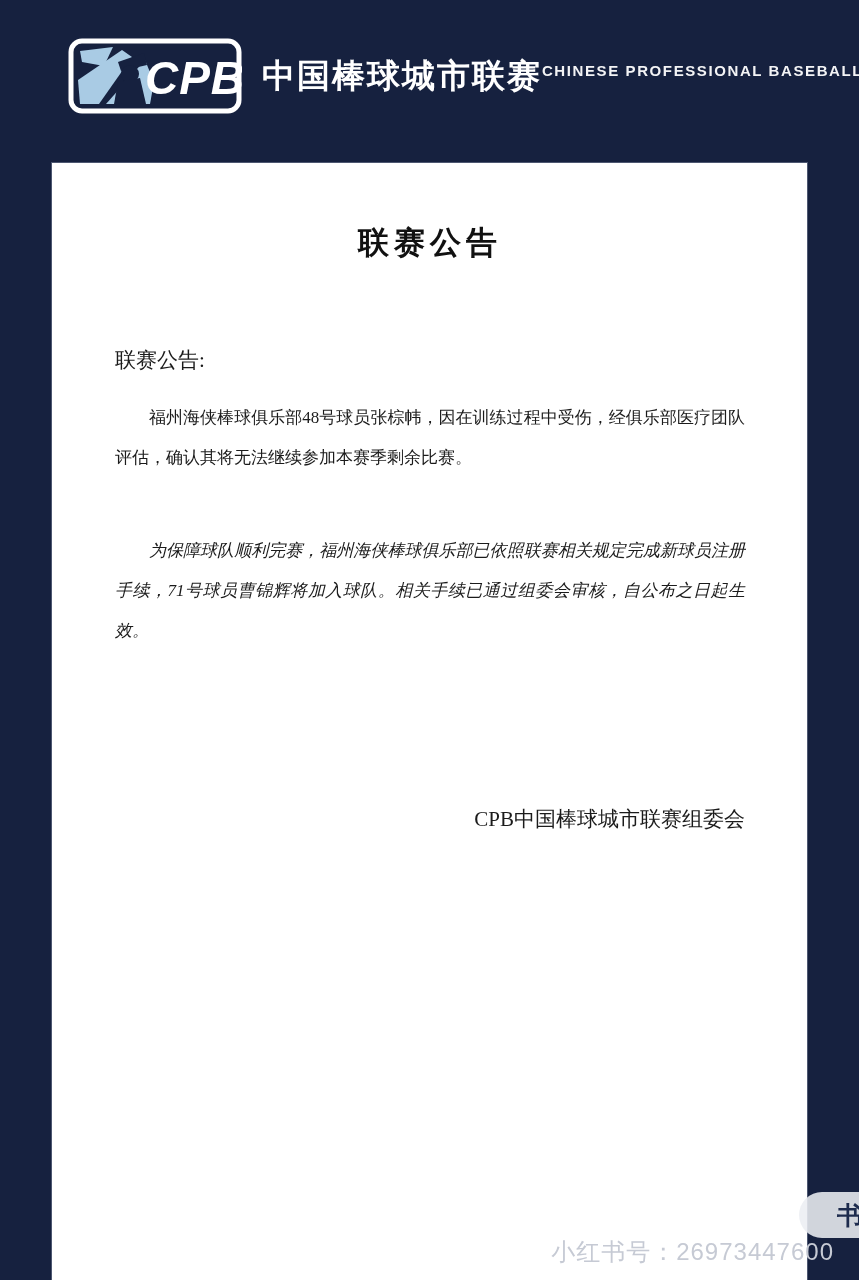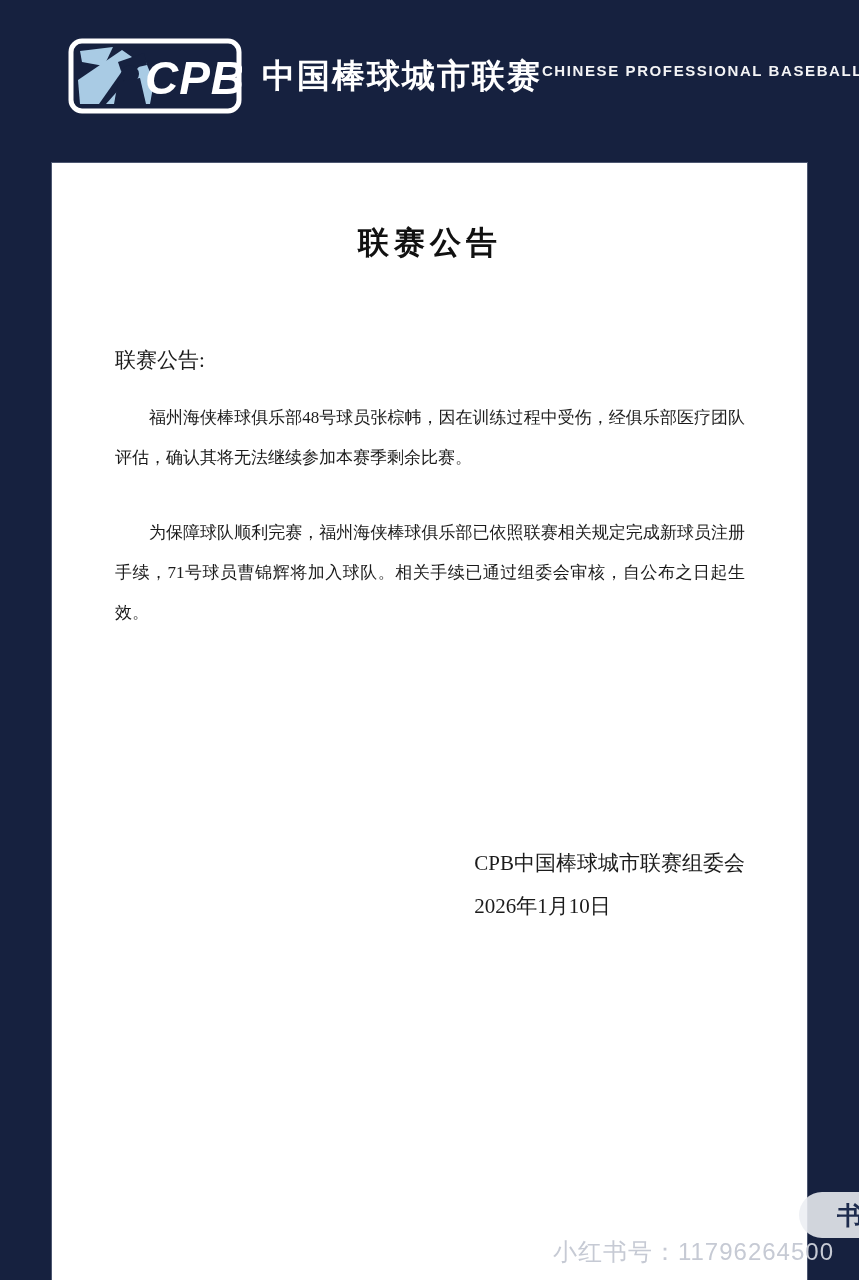--- a/index.html
+++ b/index.html
@@ -31,23 +31,23 @@
   .doc-title {
     text-align:center; font-size:31px; font-weight:bold;
     letter-spacing:5px; line-height:40px; color:#111;
   }
   .greeting { margin-top:82px; font-size:21px; line-height:30px; }
   .para {
     font-size:17px; line-height:40px; text-indent:2em;
     text-align:justify; color:#1b1b1b;
   }
   .para-1 { margin-top:23px; }
-  .para-2 { margin-top:35px; }
+  .para-2 { margin-top:53px;font-style:italic; }
   .signature-block {
-    position:absolute; right:62px; top:642px; text-align:left;margin-top:44px;
+    position:absolute; right:62px; top:642px; text-align:center;
   }
   .signature-line { font-size:21px; line-height:28px; }
   .date-line { font-size:21px; line-height:28px; margin-top:15px; }
 
   
   .wm-badge {
     position:absolute; top:1192px; right:-42px; width:102px; height:46px;
     background:rgba(236,238,243,0.88); border-radius:23px;
     display:flex; align-items:center; padding-left:38px; box-sizing:border-box;
     font-family:"Liberation Sans","DejaVu Sans",sans-serif;
@@ -92,22 +92,21 @@
     <div class="doc-title">联赛公告</div>
 
     <div class="greeting">联赛公告:</div>
 
     <div class="para para-1">福州海侠棒球俱乐部48号球员张棕帏，因在训练过程中受伤，经俱乐部医疗团队评估，确认其将无法继续参加本赛季剩余比赛。</div>
 
     <div class="para para-2">为保障球队顺利完赛，福州海侠棒球俱乐部已依照联赛相关规定完成新球员注册手续，71号球员曹锦辉将加入球队。相关手续已通过组委会审核，自公布之日起生效。</div>
 
     <div class="signature-block">
       <div class="signature-line">CPB中国棒球城市联赛组委会</div>
-      <div class="date-line">2026年1月10日</div>
     </div>
   </div>
 
   <div class="wm-badge">
     <span>书</span>
   </div>
-  <div class="wm-caption">小红书号：11796264500</div>
+  <div class="wm-caption">小红书号：26973447600</div>
 
 </div>
 
 </body></html>

